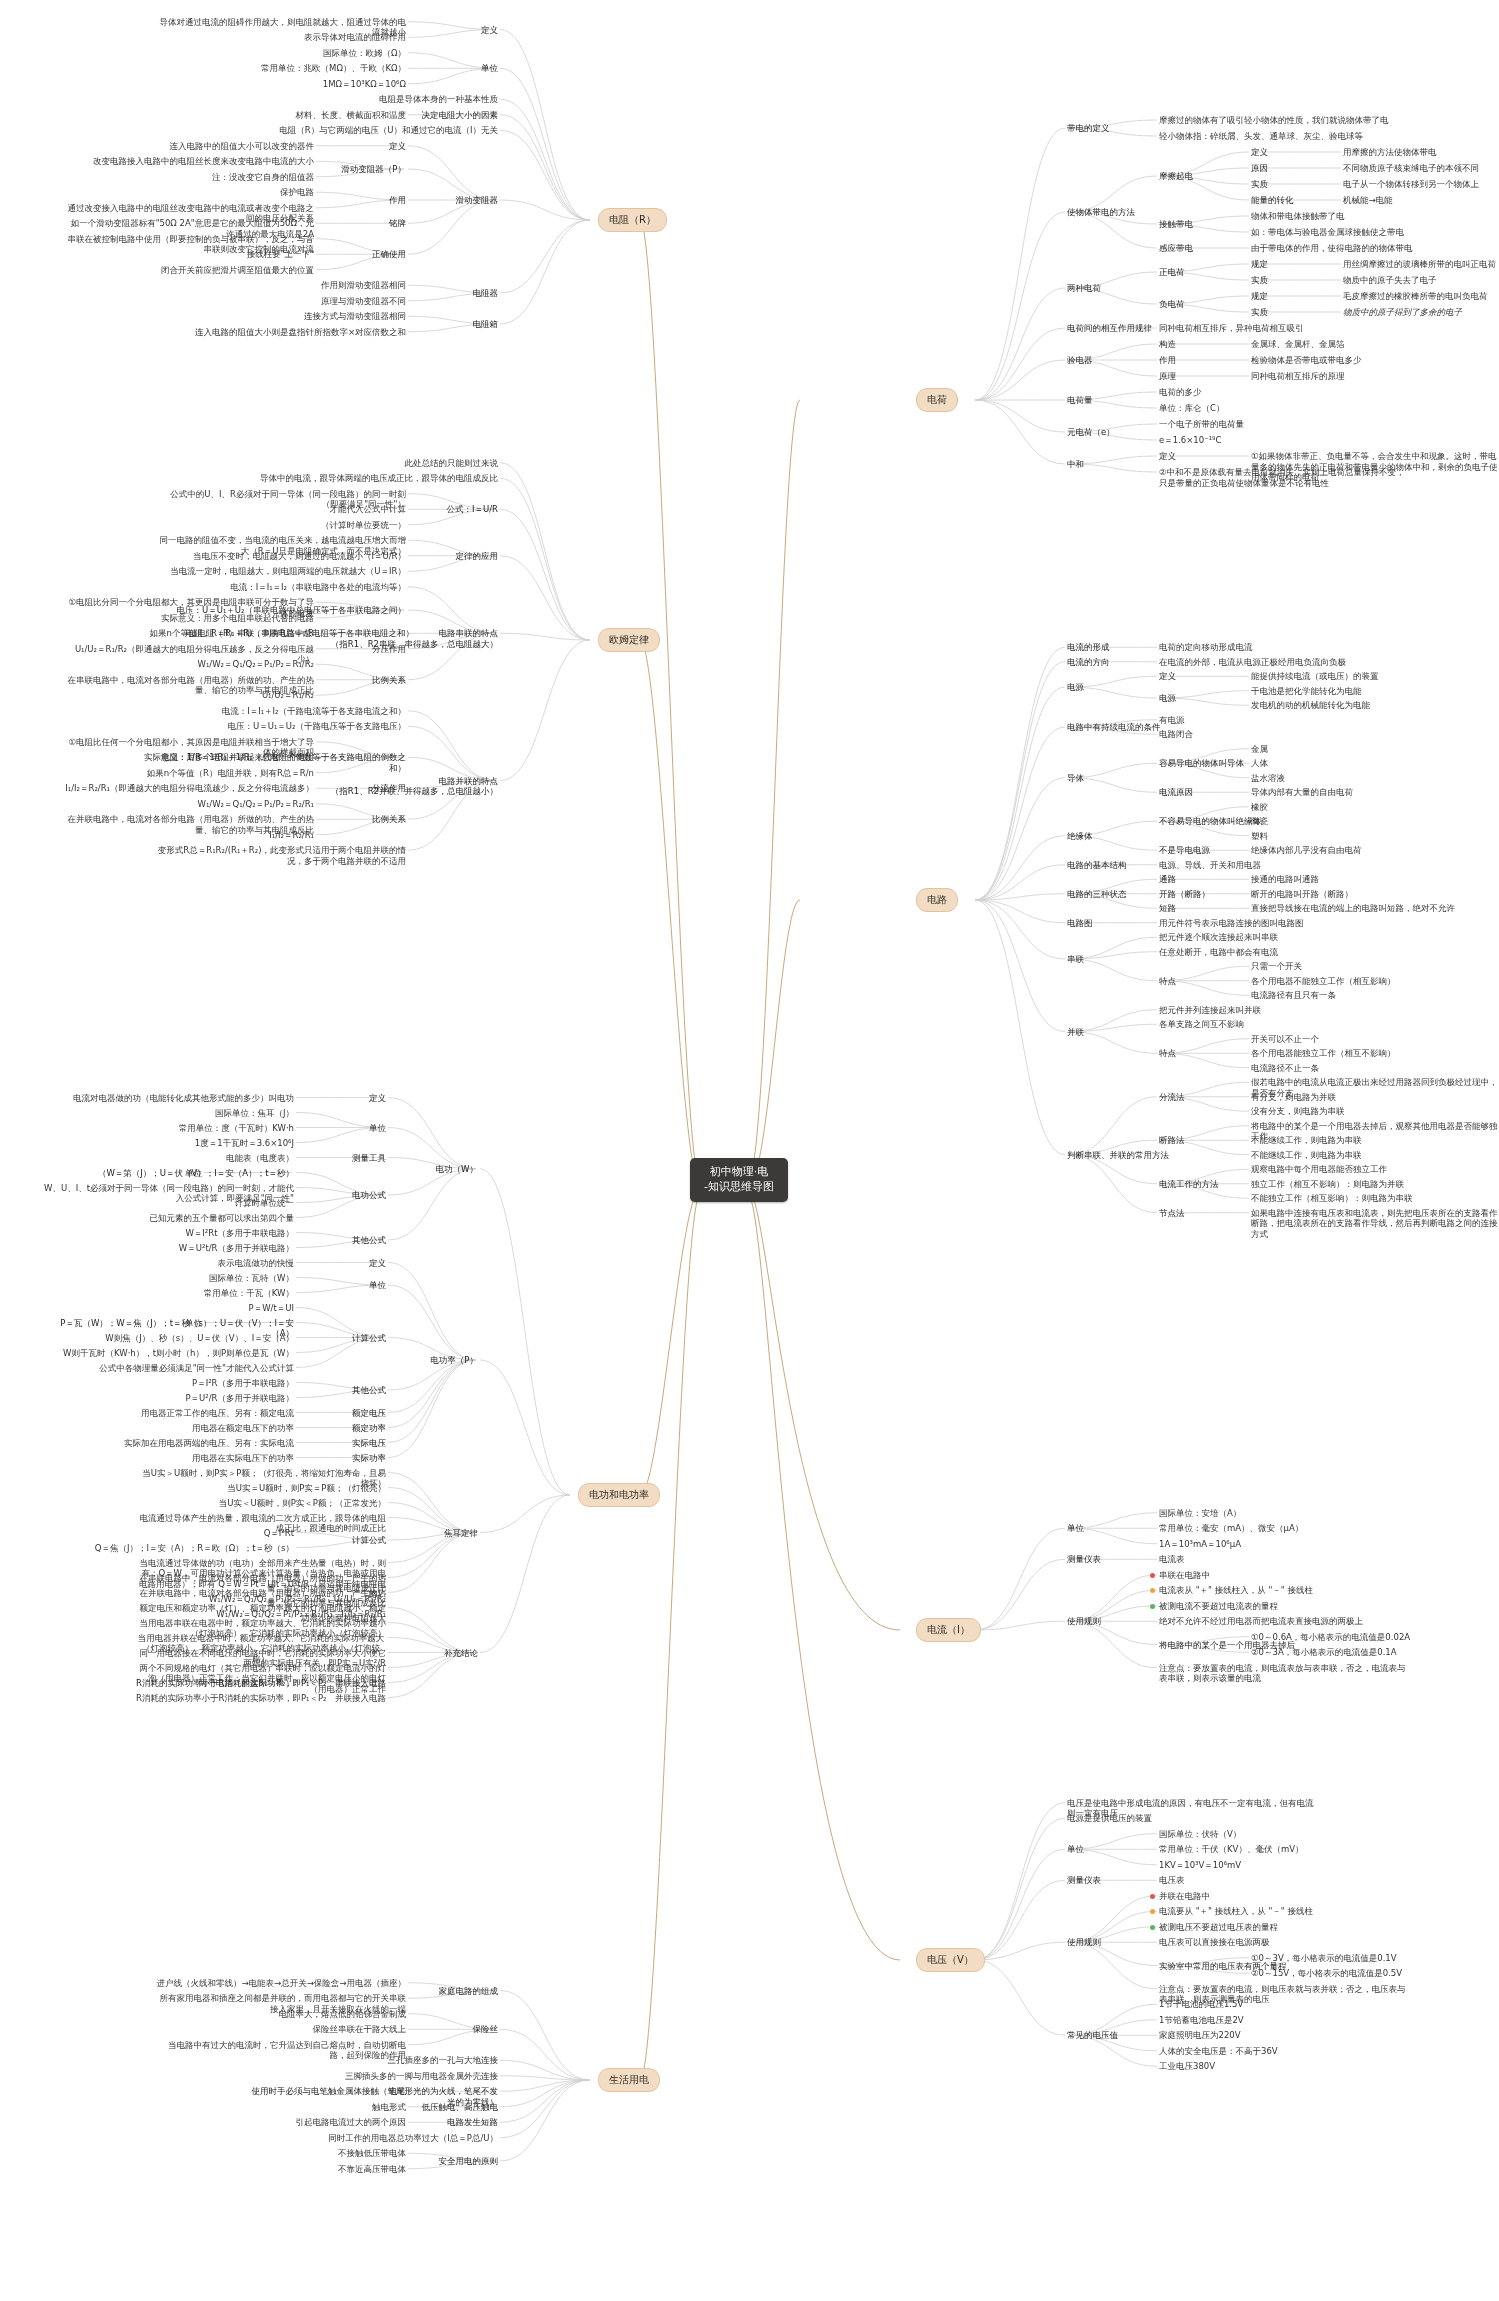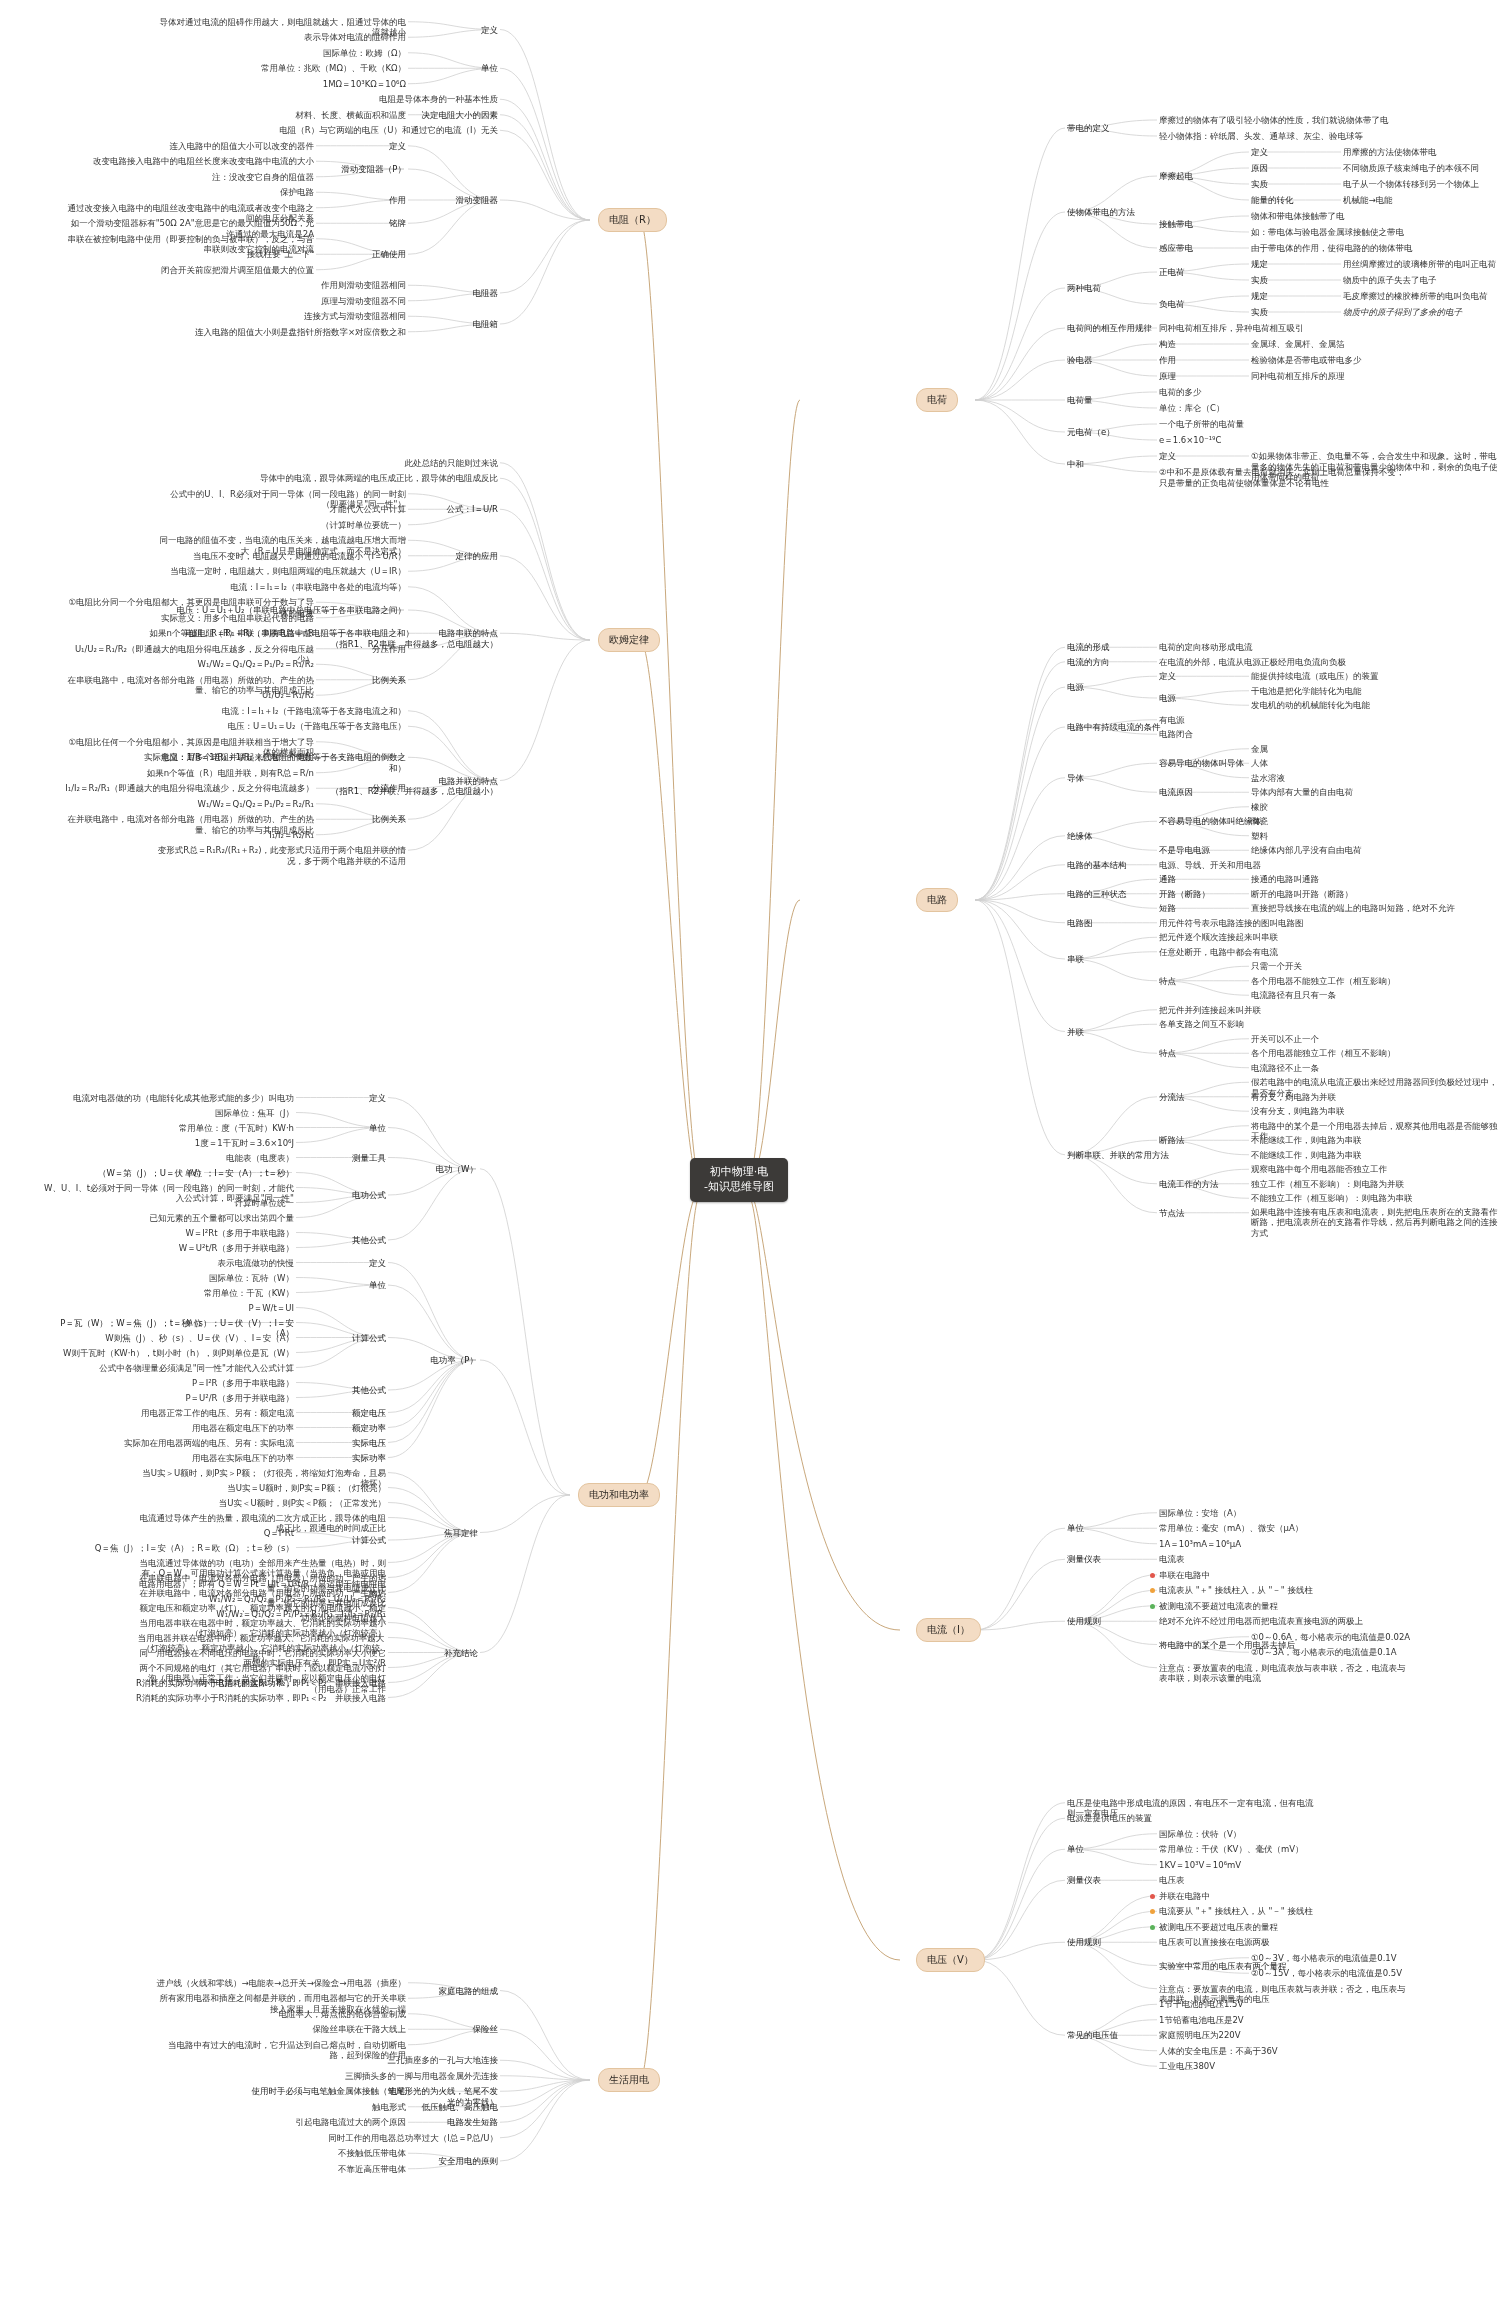--- a/index.html
+++ b/index.html
@@ -462,21 +462,21 @@
     <div class="node leaf" style="top: 1106.25px; max-width: 250px; white-space: pre-wrap; left: 1251px; text-align: left;">没有分支，则电路为串联</div>
     <div class="node " style="top: 1091.75px; max-width: 250px; white-space: pre-wrap; left: 1159px; text-align: left;">分流法</div>
     <div class="node leaf" style="top: 1120.75px; max-width: 250px; white-space: pre-wrap; left: 1251px; text-align: left;">将电路中的某个是一个用电器去掉后，观察其他用电器是否能够独工作</div>
     <div class="node leaf" style="top: 1135.25px; max-width: 250px; white-space: pre-wrap; left: 1251px; text-align: left;">不能继续工作，则电路为串联</div>
     <div class="node leaf" style="top: 1149.75px; max-width: 250px; white-space: pre-wrap; left: 1251px; text-align: left;">不能继续工作，则电路为串联</div>
     <div class="node " style="top: 1135.25px; max-width: 250px; white-space: pre-wrap; left: 1159px; text-align: left;">断路法</div>
     <div class="node leaf" style="top: 1164.25px; max-width: 250px; white-space: pre-wrap; left: 1251px; text-align: left;">观察电路中每个用电器能否独立工作</div>
     <div class="node leaf" style="top: 1178.75px; max-width: 250px; white-space: pre-wrap; left: 1251px; text-align: left;">独立工作（相互不影响）：则电路为并联</div>
     <div class="node leaf" style="top: 1193.25px; max-width: 250px; white-space: pre-wrap; left: 1251px; text-align: left;">不能独立工作（相互影响）：则电路为串联</div>
     <div class="node " style="top: 1178.75px; max-width: 250px; white-space: pre-wrap; left: 1159px; text-align: left;">电流工作的方法</div>
-    <div class="node leaf" style="top: 1207.75px; max-width: 250px; white-space: pre-wrap; left: 1251px; text-align: left; font-family: Liberation Mono, monospace;">如果电路中连接有电压表和电流表，则先把电压表所在的支路看作断路，把电流表所在的支路看作导线，然后再判断电路之间的连接方式</div>
+    <div class="node leaf" style="top: 1207.75px; max-width: 250px; white-space: pre-wrap; left: 1251px; text-align: left;">如果电路中连接有电压表和电流表，则先把电压表所在的支路看作断路，把电流表所在的支路看作导线，然后再判断电路之间的连接方式</div>
     <div class="node " style="top: 1207.75px; max-width: 250px; white-space: pre-wrap; left: 1159px; text-align: left;">节点法</div>
     <div class="node " style="top: 1149.75px; max-width: 250px; white-space: pre-wrap; left: 1067px; text-align: left;">判断串联、并联的常用方法</div>
     <div class="node leaf" style="top: 1507.75px; max-width: 250px; white-space: pre-wrap; left: 1159px; text-align: left;">国际单位：安培（A）</div>
     <div class="node leaf" style="top: 1523.25px; max-width: 250px; white-space: pre-wrap; left: 1159px; text-align: left;">常用单位：毫安（mA）、微安（μA）</div>
     <div class="node leaf" style="top: 1538.75px; max-width: 250px; white-space: pre-wrap; left: 1159px; text-align: left;">1A＝10³mA＝10⁶μA</div>
     <div class="node " style="top: 1523.25px; max-width: 250px; white-space: pre-wrap; left: 1067px; text-align: left;">单位</div>
     <div class="node leaf" style="top: 1554.25px; max-width: 250px; white-space: pre-wrap; left: 1159px; text-align: left;">电流表</div>
     <div class="node " style="top: 1554.25px; max-width: 250px; white-space: pre-wrap; left: 1067px; text-align: left;">测量仪表</div>
     <div class="node leaf" style="top: 1569.75px; max-width: 250px; white-space: pre-wrap; left: 1159px; text-align: left;">串联在电路中</div>
     <span class="dot red" style="left: 1150px; top: 1572.75px;"></span>

